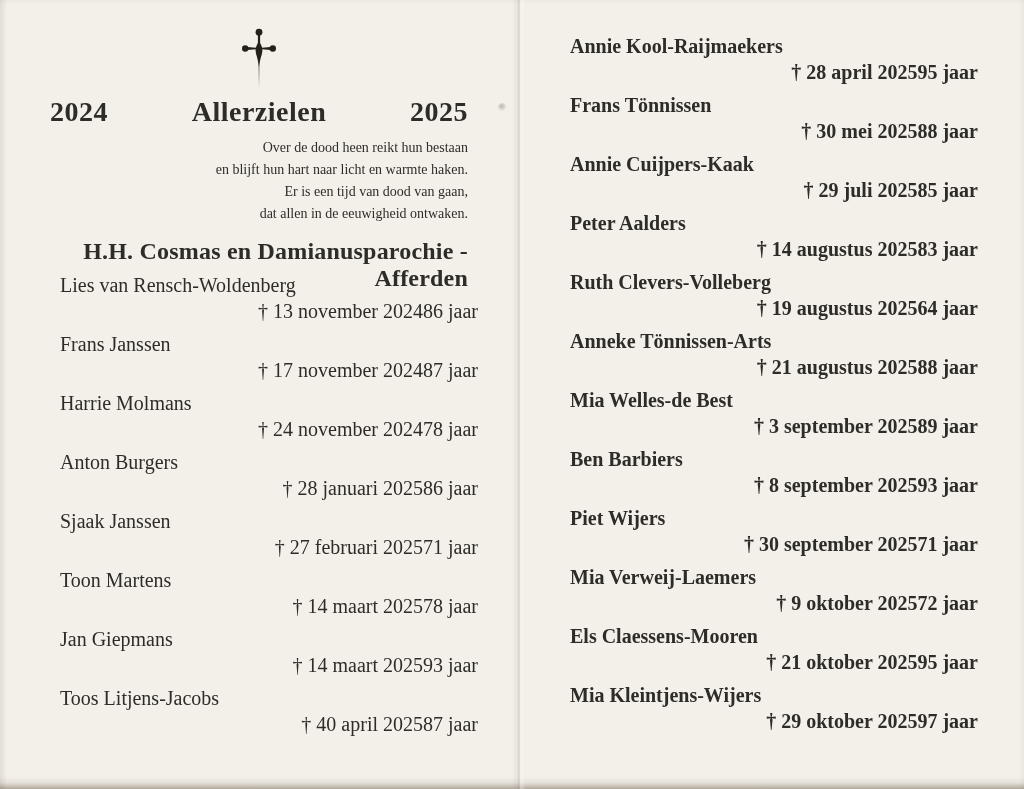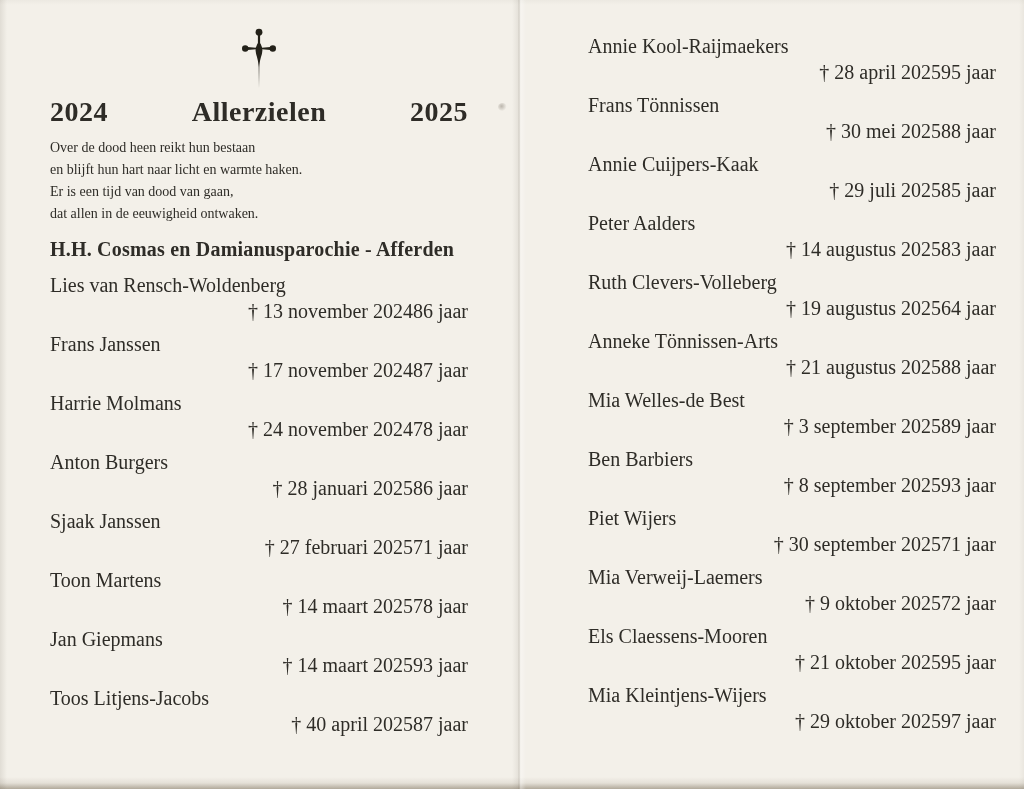--- a/index.html
+++ b/index.html
@@ -47,21 +47,21 @@
     border-radius: 50%;
     background: radial-gradient(circle at 40% 40%, rgba(120,112,100,0.45), rgba(120,112,100,0) 70%);
   }
 
   
   .header {
     position: absolute;
     left: 50px;
     top: 28px;
     width: 418px;
-    text-align: left;
+    text-align: right;
   }
   .cross {
     display: block;
     margin: 0 auto;
     width: 36px;
     height: 62px;
   }
   .year-title-row {
     display: flex;
     justify-content: space-between;
@@ -72,37 +72,38 @@
     letter-spacing: 0.5px;
   }
   .poem {
     margin-top: 9px;
     font-size: 14px;
     line-height: 22px;
   }
   .parish {
     margin-top: 13px;
     font-weight: bold;
-    font-size: 20px;
+    font-size: 24px;
     letter-spacing: 0.2px;
   }
 
   
   .memorial-list {
     position: absolute;
   }
   .left-list {
-    left: 50px;
+    left: 60px;
     top: 272px;
     width: 418px;
   }
   .right-list {
-    left: 588px;
+    left: 570px;
     top: 33px;
     width: 408px;
+    font-weight: bold;
   }
   .entry {
     margin-bottom: 7px;
   }
   .entry-name {
     font-size: 20px;
     line-height: 26px;
   }
   .entry-line {
     display: flex;

